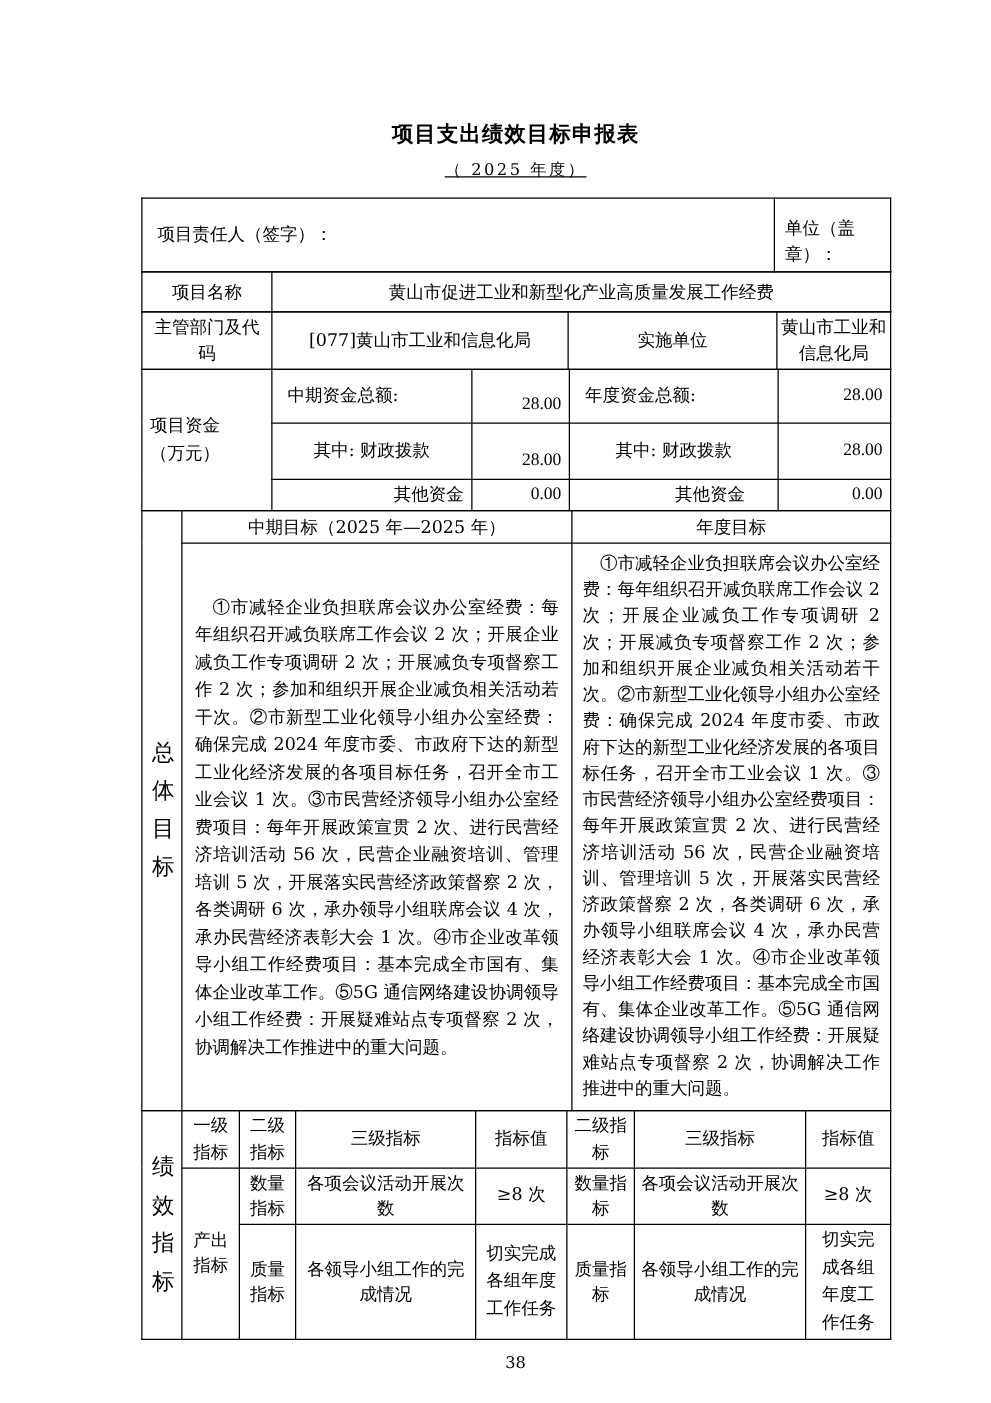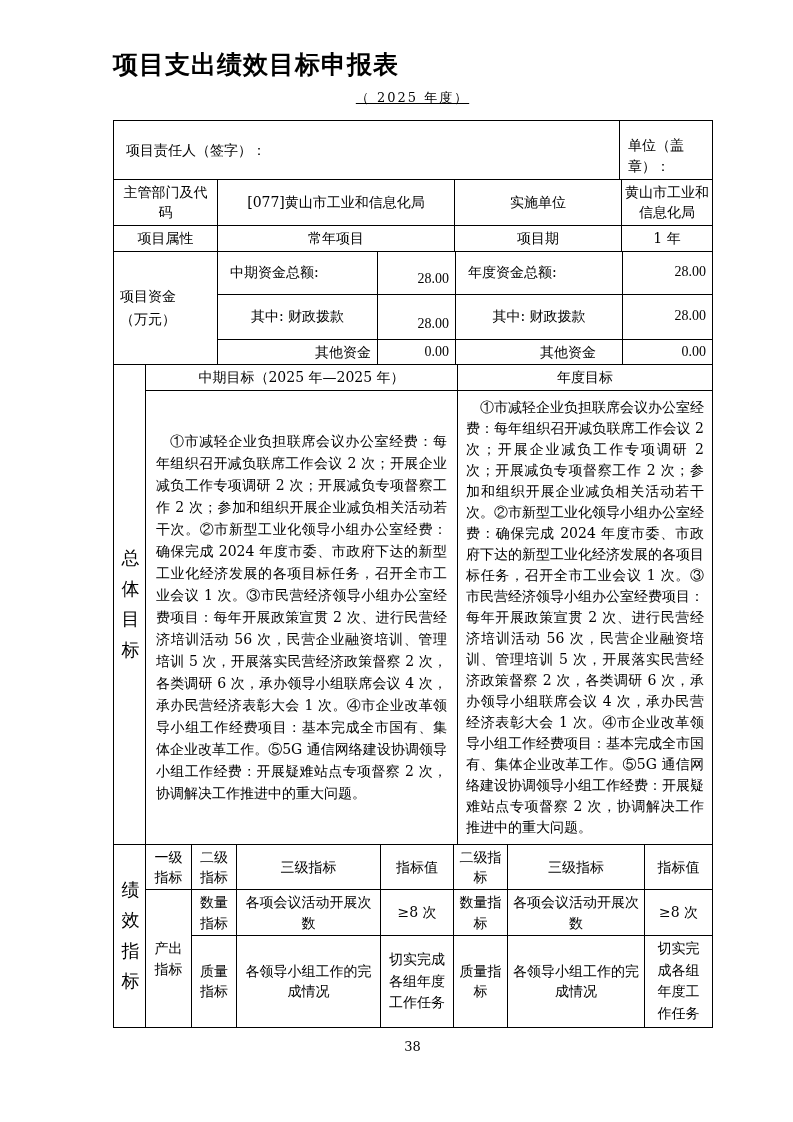--- a/index.html
+++ b/index.html
@@ -6,22 +6,23 @@
   body{
     width:793px;height:1122px;
     background:#ffffff;
     font-family:"DejaVu Serif","Liberation Serif",serif;
     color:#000;
     position:relative;
     overflow:hidden;
   }
   .sheet{position:absolute;left:113px;top:0;width:599px;}
   .doc-title{
-    margin-top:50px;
-    font-size:25px;
+    margin-top:98px;
+    text-align:center;
+    font-size:17px;
     font-weight:bold;
     letter-spacing:1px;
     line-height:1.2;
   }
   .doc-subtitle{
     margin-top:9px;
     text-align:center;
     font-size:13px;
     letter-spacing:2px;
     text-decoration:underline;
@@ -88,54 +89,50 @@
         <col style="width:93px">
       </colgroup>
     <tbody>
         <tr style="height:40px">
       <td class="l resp-cell">项目责任人（签字）：</td>
       <td class="wrap-unit">单位（盖章）：</td>
     </tr>
   </tbody>
     </table>
 
+  <table>
+    <colgroup>
+        <col style="width:104px">
+        <col style="width:495px">
+      </colgroup>
+    <tbody>
+        <tr style="height:32px">
+      <td class="c">项目名称</td>
+      <td class="c">黄山市促进工业和新型化产业高质量发展工作经费</td>
+    </tr>
+  </tbody>
+    </table>
 
   <table>
     <colgroup>
         <col style="width:104px">
         <col style="width:237px">
         <col style="width:167px">
         <col style="width:91px">
       </colgroup>
     <tbody>
         <tr style="height:45px">
       <td class="c">主管部门及代码</td>
       <td class="c">[077]黄山市工业和信息化局</td>
       <td class="c">实施单位</td>
       <td class="c tight">黄山市工业和信息化局</td>
     </tr>
   </tbody>
     </table>
 
-  <table>
-    <colgroup>
-        <col style="width:104px">
-        <col style="width:237px">
-        <col style="width:167px">
-        <col style="width:91px">
-      </colgroup>
-    <tbody>
-        <tr style="height:26px">
-      <td class="c">项目属性</td>
-      <td class="c">常年项目</td>
-      <td class="c">项目期</td>
-      <td class="c">1 年</td>
-    </tr>
-  </tbody>
-    </table>
 
   <table>
     <colgroup>
         <col style="width:104px">
         <col style="width:160px">
         <col style="width:78px">
         <col style="width:167px">
         <col style="width:90px">
       </colgroup>
     <tbody>

